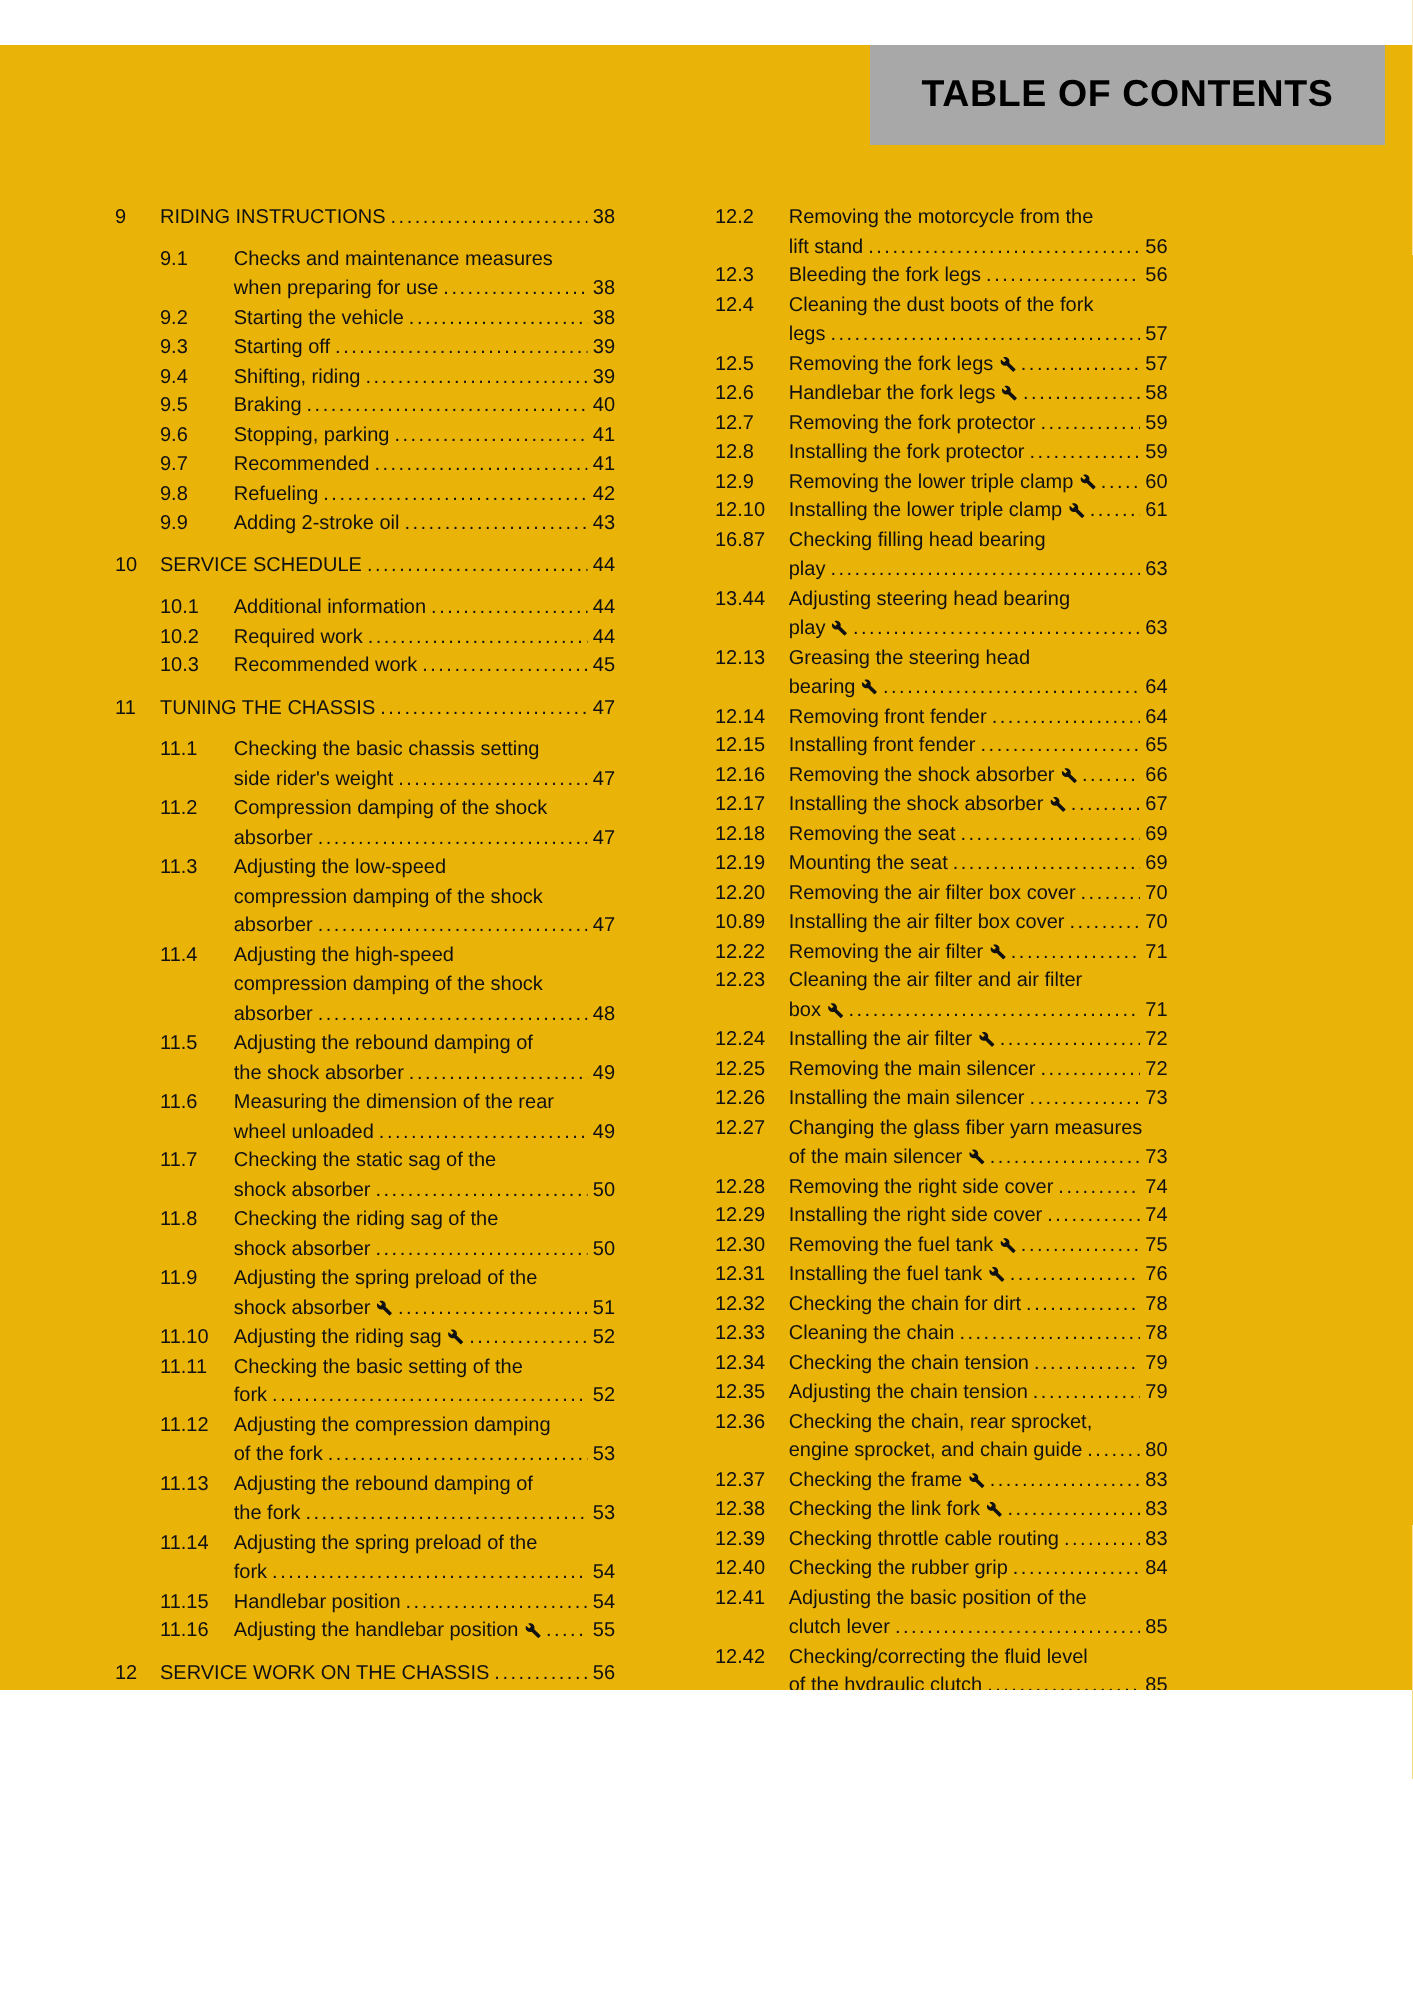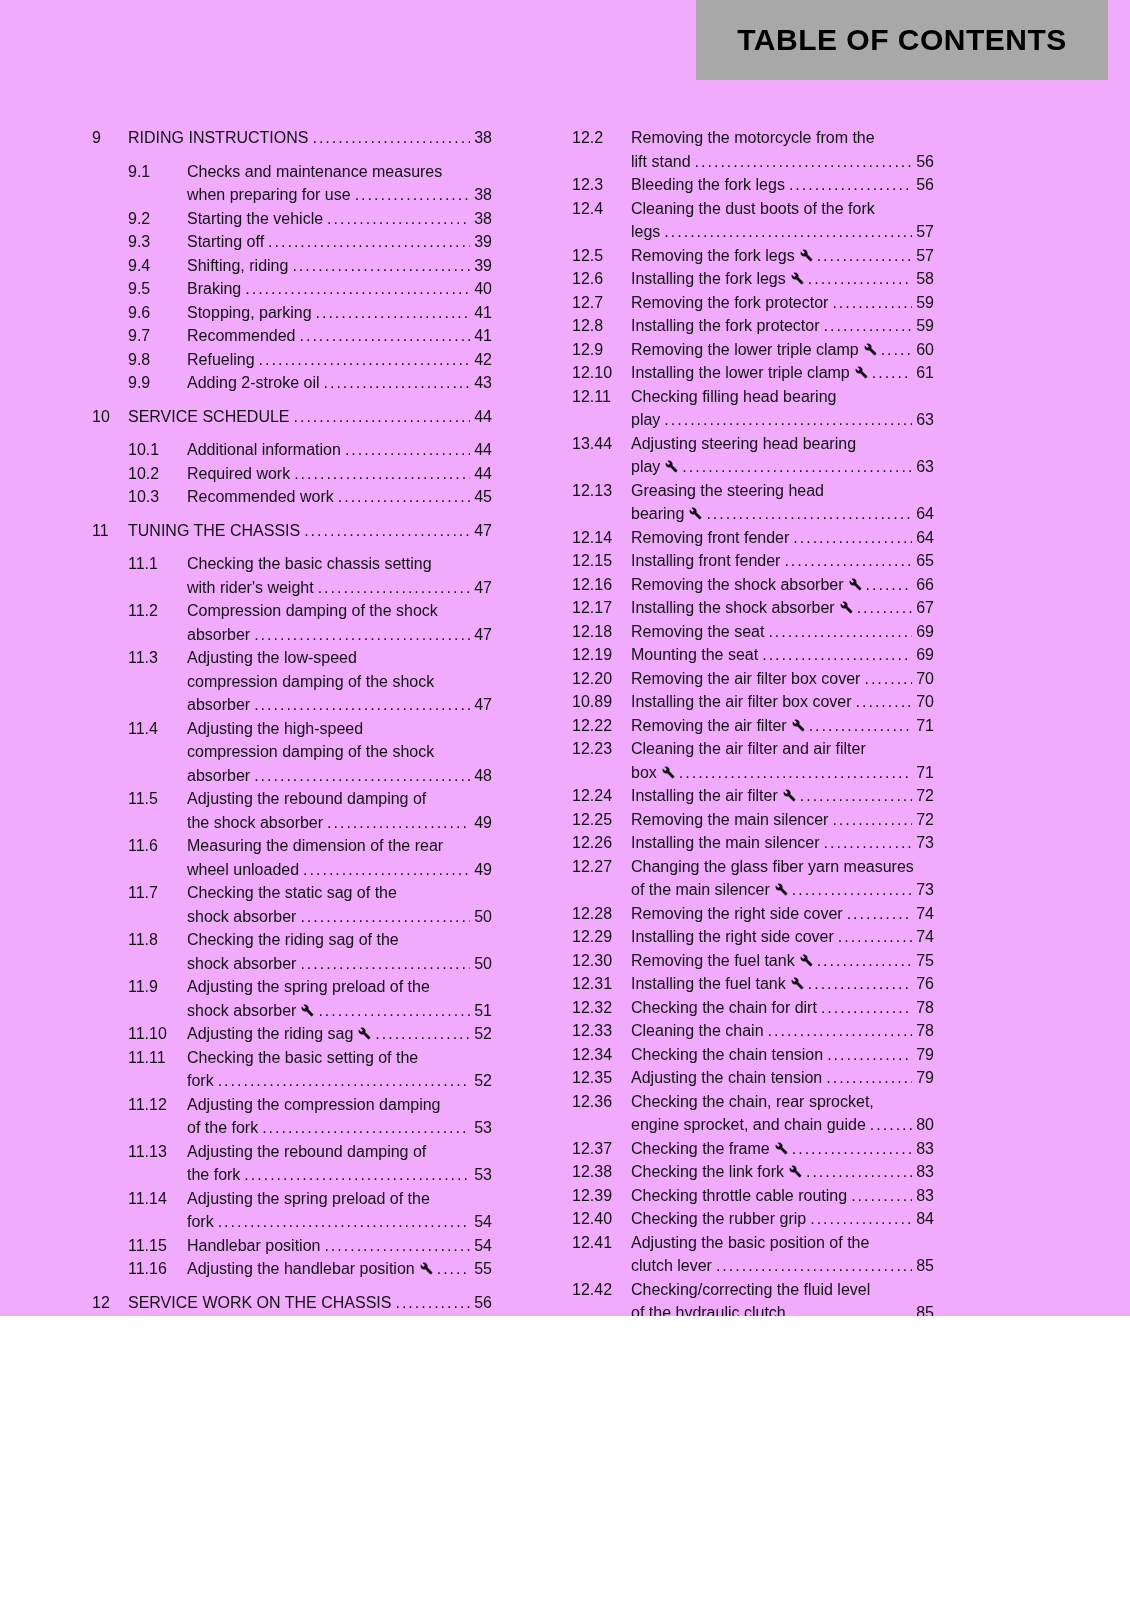--- a/index.html
+++ b/index.html
@@ -3,22 +3,23 @@
 <meta charset="utf-8">
 <style>
   * { margin: 0; padding: 0; box-sizing: border-box; }
   html, body { background: #ffffff; }
   body { font-family: "Liberation Sans", sans-serif; color: #111111; }
 
   .page {
     position: relative;
     width: 1130px;
     height: 1316px;
-    background: #f0abfc;
+    background: #eab308;
     overflow: hidden;
+    margin-top: 36px;
   }
 
   .header-box {
     position: absolute;
     top: 0;
     left: 696px;
     width: 412px;
     height: 80px;
     background: #a8a8a8;
     display: flex;
@@ -258,21 +259,21 @@
             <span class="leader">..............................................................................................................</span>
             <span class="pg">47</span>
           </span>
         </span>
       </div>
       <div class="row item">
         <span class="num">11.1</span>
         <span class="body">
           <span class="tline">Checking the basic chassis setting</span>
           <span class="tline last">
-            <span class="txt">with rider's weight</span>
+            <span class="txt">side rider's weight</span>
             <span class="leader">..............................................................................................................</span>
             <span class="pg">47</span>
           </span>
         </span>
       </div>
       <div class="row item">
         <span class="num">11.2</span>
         <span class="body">
           <span class="tline">Compression damping of the shock</span>
           <span class="tline last">
@@ -517,21 +518,21 @@
             </span>
             <span class="leader">..............................................................................................................</span>
             <span class="pg">57</span>
           </span>
         </span>
       </div>
       <div class="row item">
         <span class="num">12.6</span>
         <span class="body">
           <span class="tline last">
-            <span class="txt">Installing the fork legs</span>
+            <span class="txt">Handlebar the fork legs</span>
             <span class="wrench">
               <svg viewBox="0 0 24 24" aria-hidden="true">
                 <path d="M22.7 19l-9.1-9.1c.9-2.3.4-5-1.5-6.9-2-2-5-2.4-7.4-1.3L9 6 6 9 1.6 4.7C.4 7.1.9 10.1 2.9 12.1c1.9 1.9 4.6 2.4 6.9 1.5l9.1 9.1c.4.4 1 .4 1.4 0l2.3-2.3c.5-.4.5-1.1.1-1.4z"></path>
               </svg>
             </span>
             <span class="leader">..............................................................................................................</span>
             <span class="pg">58</span>
           </span>
         </span>
       </div>
@@ -579,21 +580,21 @@
               <svg viewBox="0 0 24 24" aria-hidden="true">
                 <path d="M22.7 19l-9.1-9.1c.9-2.3.4-5-1.5-6.9-2-2-5-2.4-7.4-1.3L9 6 6 9 1.6 4.7C.4 7.1.9 10.1 2.9 12.1c1.9 1.9 4.6 2.4 6.9 1.5l9.1 9.1c.4.4 1 .4 1.4 0l2.3-2.3c.5-.4.5-1.1.1-1.4z"></path>
               </svg>
             </span>
             <span class="leader">..............................................................................................................</span>
             <span class="pg">61</span>
           </span>
         </span>
       </div>
       <div class="row item">
-        <span class="num">12.11</span>
+        <span class="num">16.87</span>
         <span class="body">
           <span class="tline">Checking filling head bearing</span>
           <span class="tline last">
             <span class="txt">play</span>
             <span class="leader">..............................................................................................................</span>
             <span class="pg">63</span>
           </span>
         </span>
       </div>
       <div class="row item">

